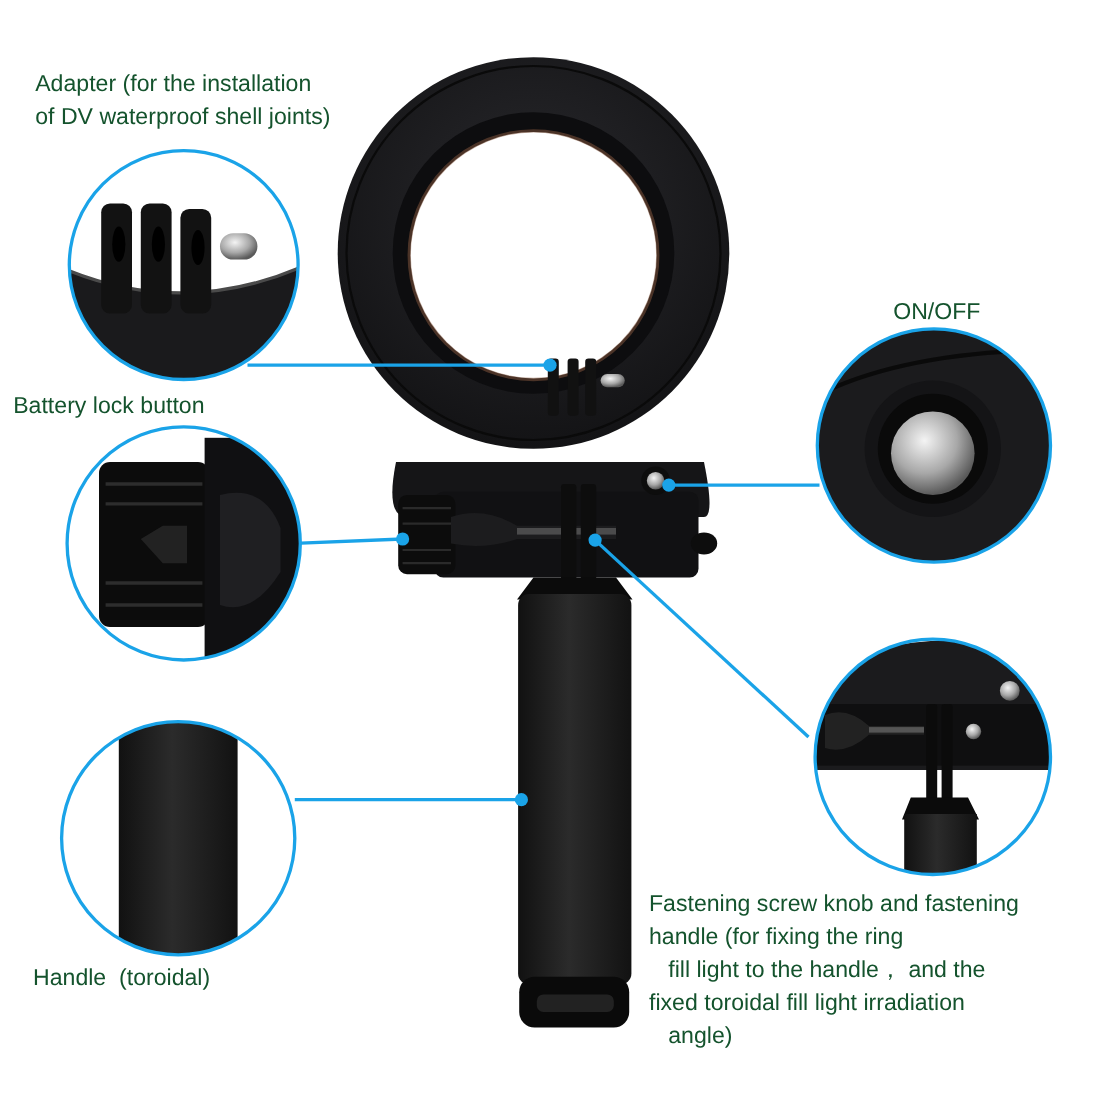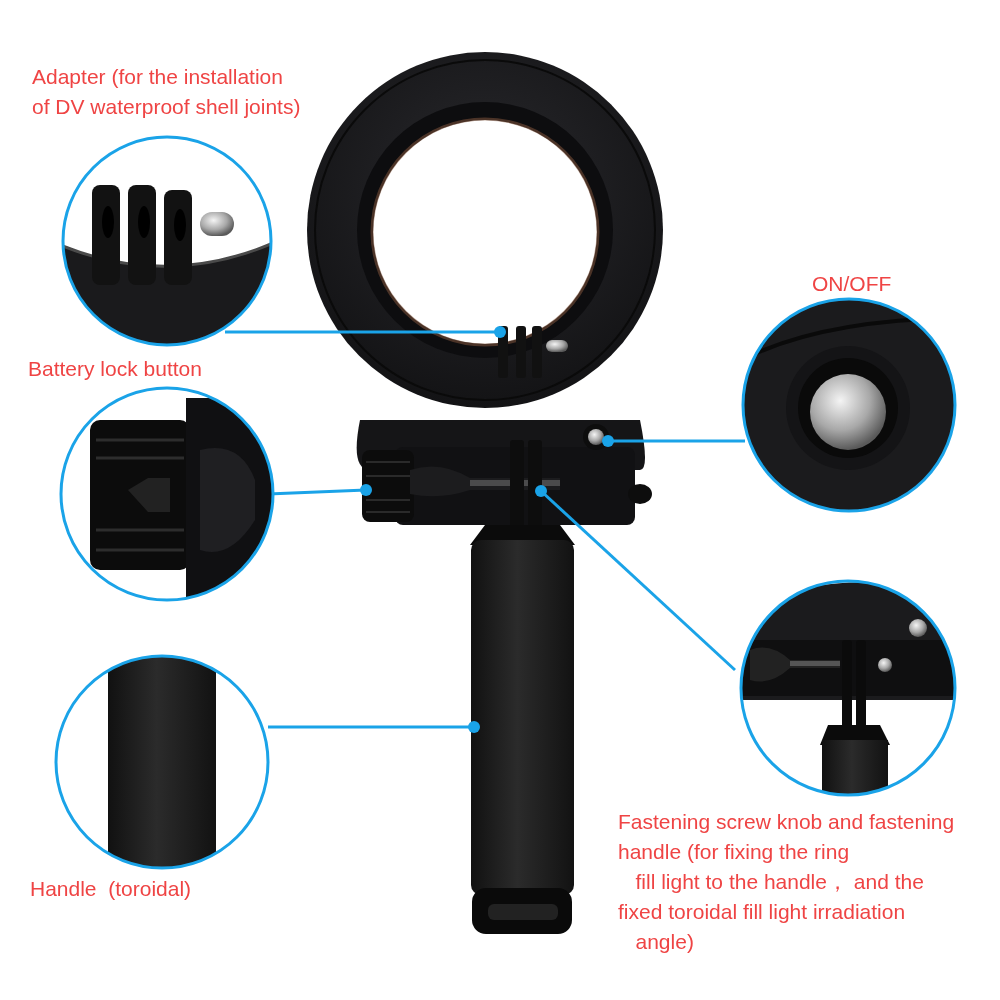--- a/index.html
+++ b/index.html
@@ -1,28 +1,28 @@
 <!DOCTYPE html>
 <html><head>
   <meta charset="utf-8">
   <style>
     html, body { margin: 0; padding: 0; background: #ffffff; }
     body { width: 1000px; height: 1000px; position: relative; overflow: hidden; font-family: "Liberation Sans", sans-serif; color: #1a1a1a; }
-    .label { position: absolute; font-size: 21px; line-height: 30px; color: #ef4444; white-space: pre; }
+    .label { position: absolute; font-size: 21px; line-height: 30px; color: #14532d; white-space: pre; }
     .canvas { position: absolute; left: 0; top: 0; width: 1000px; height: 1000px; }
   </style>
 </head>
 <body>
 
 <div class="label" style="left:32px; top:62px;">Adapter (for the installation
 of DV waterproof shell joints)</div>
-<div class="label" style="left:28px; top:354px;">Battery lock button</div>
+<div class="label" style="left:12px; top:354px;">Battery lock button</div>
 <div class="label" style="left:30px; top:874px;">Handle  (toroidal)</div>
 <div class="label" style="left:812px; top:269px;">ON/OFF</div>
-<div class="label" style="left:592px; top:807px;margin-left:26px;">Fastening screw knob and fastening
+<div class="label" style="left:564px; top:807px;margin-left:26px;">Fastening screw knob and fastening
 handle (for fixing the ring
    fill light to the handle， and the
 fixed toroidal fill light irradiation
    angle)</div>
 
 <svg class="canvas" viewBox="0 0 1000 1000">
   <defs>
     <radialGradient id="ringGrad" cx="50%" cy="40%" r="60%">
       <stop offset="0%" stop-color="#2a2a2e"></stop>
       <stop offset="100%" stop-color="#131315"></stop>

